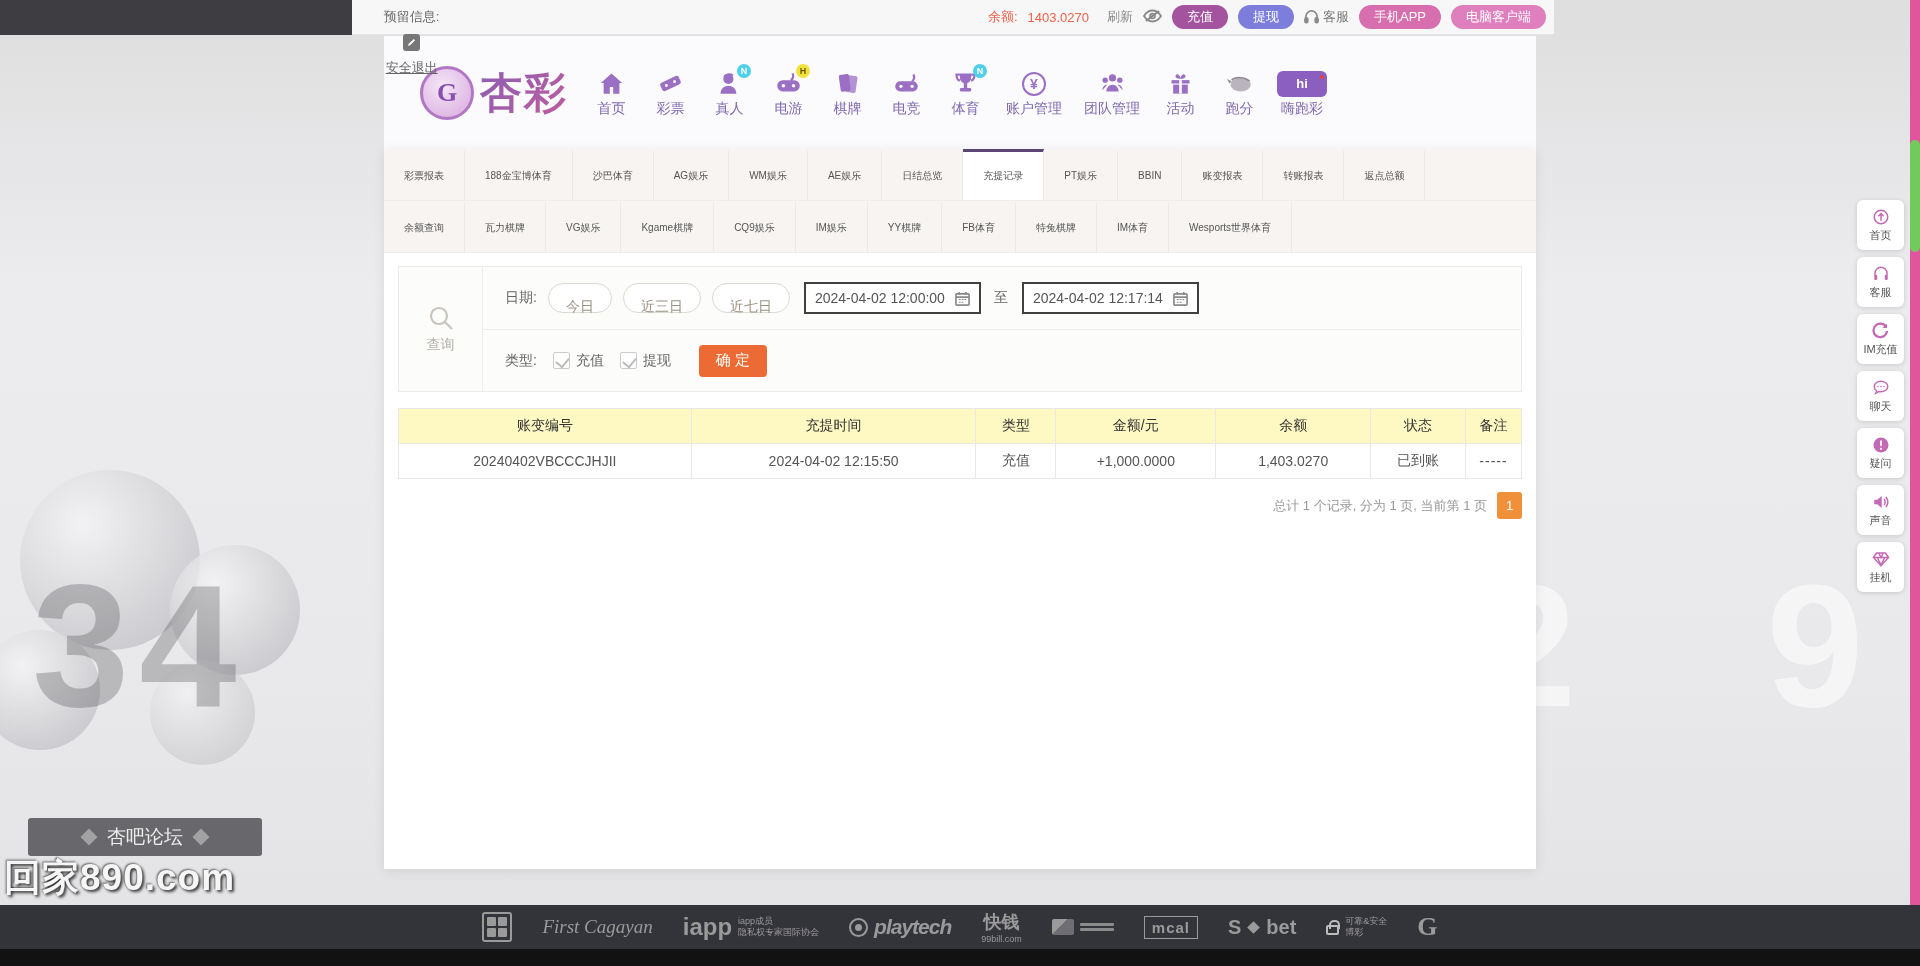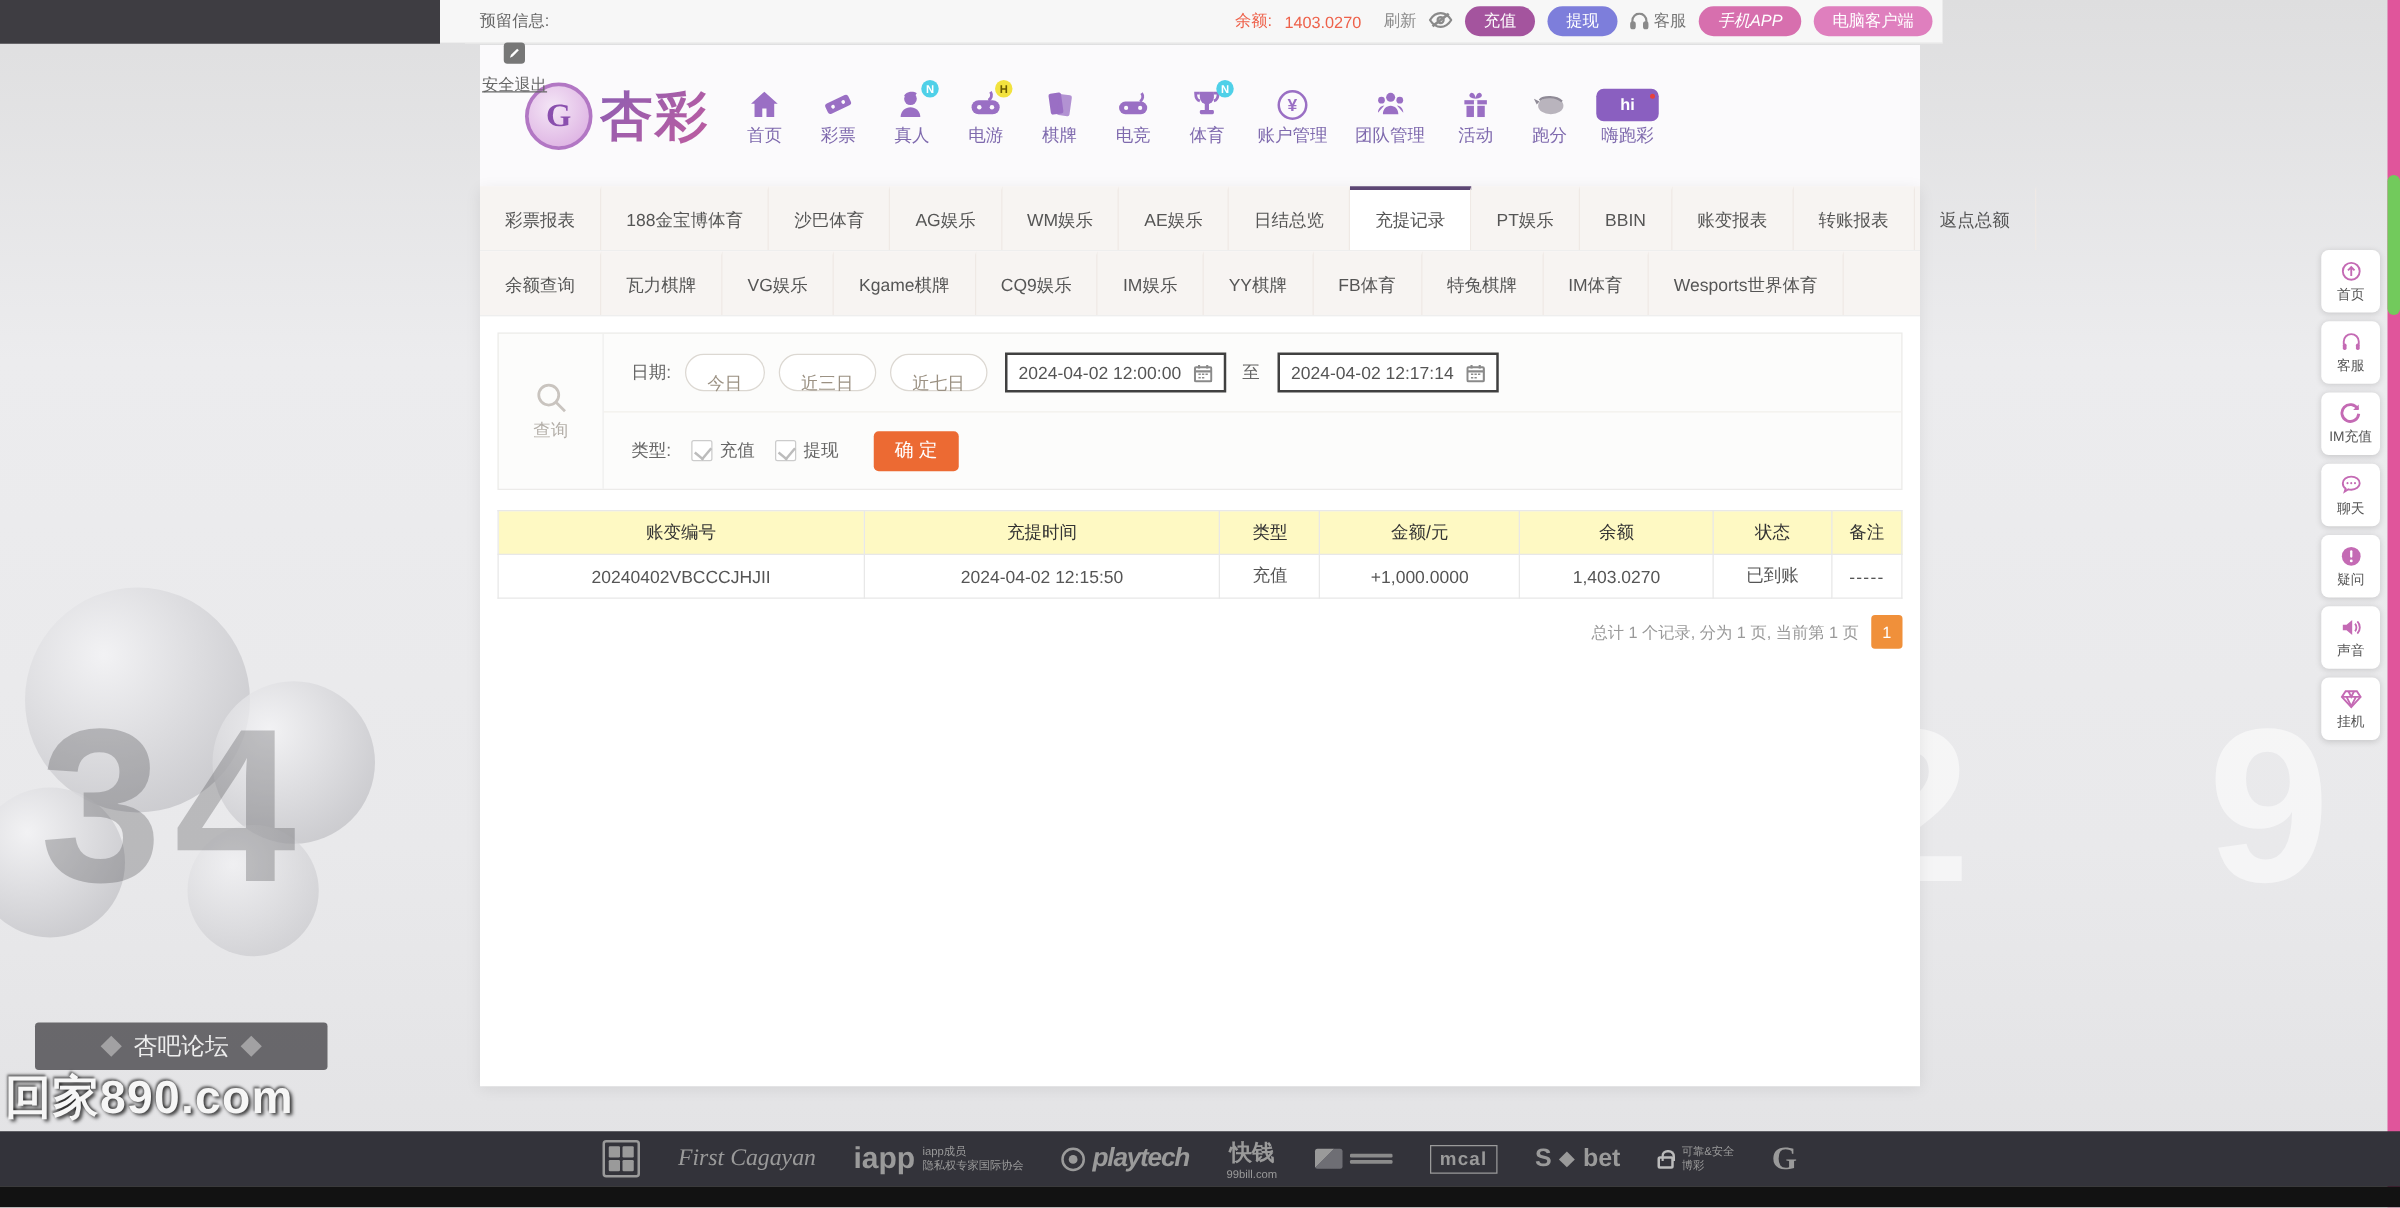--- a/index.html
+++ b/index.html
@@ -31,21 +31,21 @@
   
   .topbar { position:absolute; top:0; left:352px; width:1202px; height:35px; background:#f7f7f7;
     border-bottom:1px solid #e5e5e5; display:flex; align-items:center; font-size:13px; color:#666; padding:0 8px; z-index:5; }
   .topbar .grp-l { display:flex; align-items:center; gap:8px;flex-direction:column; }
   .topbar .grp-r { margin-left:auto; display:flex; align-items:center; gap:10px; }
   .tb-link { color:#666; text-decoration:underline; cursor:pointer; }
   .balance-label,.balance-value { color:#ee614a; }
   .tb-btn { height:24px; padding:0 15px; border-radius:12px; color:#fff; font-size:13px; display:flex; align-items:center; cursor:pointer; }
   .btn-recharge { background:#a4549e; }
   .btn-withdraw { background:#7d7edb; }
-  .btn-mobile   { background:#d76fae;font-style:italic; }
+  .btn-mobile   { background:#d76fae; }
   .btn-pc       { background:#df7fbe; }
   .svc { display:flex; align-items:center; gap:4px; color:#777; cursor:pointer; }
   .edit-chip { width:17px; height:17px; background:#777; border-radius:3px; display:inline-flex; align-items:center; justify-content:center; }
   
   .header { position:absolute; top:36px; left:384px; width:1152px; height:113px; background:#fbfafc;
     display:flex; align-items:center; padding-left:36px; z-index:4; }
   .logo { display:flex; align-items:center; gap:6px; cursor:pointer; }
   .logo-circle { width:54px; height:54px; border-radius:50%; border:3px solid #b277c4;
     background:radial-gradient(circle at 40% 35%,#f4e6f6,#d9a8df); display:flex; align-items:center; justify-content:center;
     color:#8a4fae; font-weight:bold; font-size:26px; font-family:"Liberation Serif",serif; }
@@ -61,21 +61,21 @@
   .badge-h { background:#f2e23e; color:#6b5b00; }
   .hi-ico { width:50px; height:26px; border-radius:6px; background:#8a5fc0; color:#fff; font-weight:bold;
     font-size:13px; display:flex; align-items:center; justify-content:center; position:relative; }
   .hi-ico::after { content:""; position:absolute; top:4px; right:3px; width:4px; height:4px; border-radius:50%; background:#e8413c; }
   .coin-ico { width:24px; height:24px; border-radius:50%; border:2.5px solid #9a6fc4; color:#9a6fc4;
     font-weight:bold; font-size:14px; display:flex; align-items:center; justify-content:center; }
   
   .panel { position:absolute; top:149px; left:384px; width:1152px; height:720px; background:#fff;
     box-shadow:0 2px 12px rgba(0,0,0,.08); z-index:4; }
   .tabs { display:flex; background:#f7f4f2; border-bottom:1px solid #eee; }
-  .tab { height:51px; line-height:48px; padding:0 20px; font-size:14px; color:#555;
+  .tab { height:51px; line-height:48px; padding:0 20px; font-size:10px; color:#555;
     border-right:1px solid #efe9e5; border-top:3px solid transparent; cursor:pointer; white-space:nowrap; }
   .tab.active { background:#fff; border-top:3px solid #5c4673; }
   .tabs .fill { flex:1; }
   
   .filter { margin:13px 14px 16px; border:1px solid #ecebe9; background:#fcfcfb; display:flex; }
   .filter-left { width:84px; border-right:1px solid #eee; display:flex; flex-direction:column;
     align-items:center; justify-content:center; color:#b3aea8; font-size:14px; gap:4px; }
   .filter-right { flex:1; }
   .frow { height:62px; display:flex; align-items:center; padding-left:22px; font-size:14px; color:#666; }
   .frow + .frow { border-top:1px solid #f1efec; }

